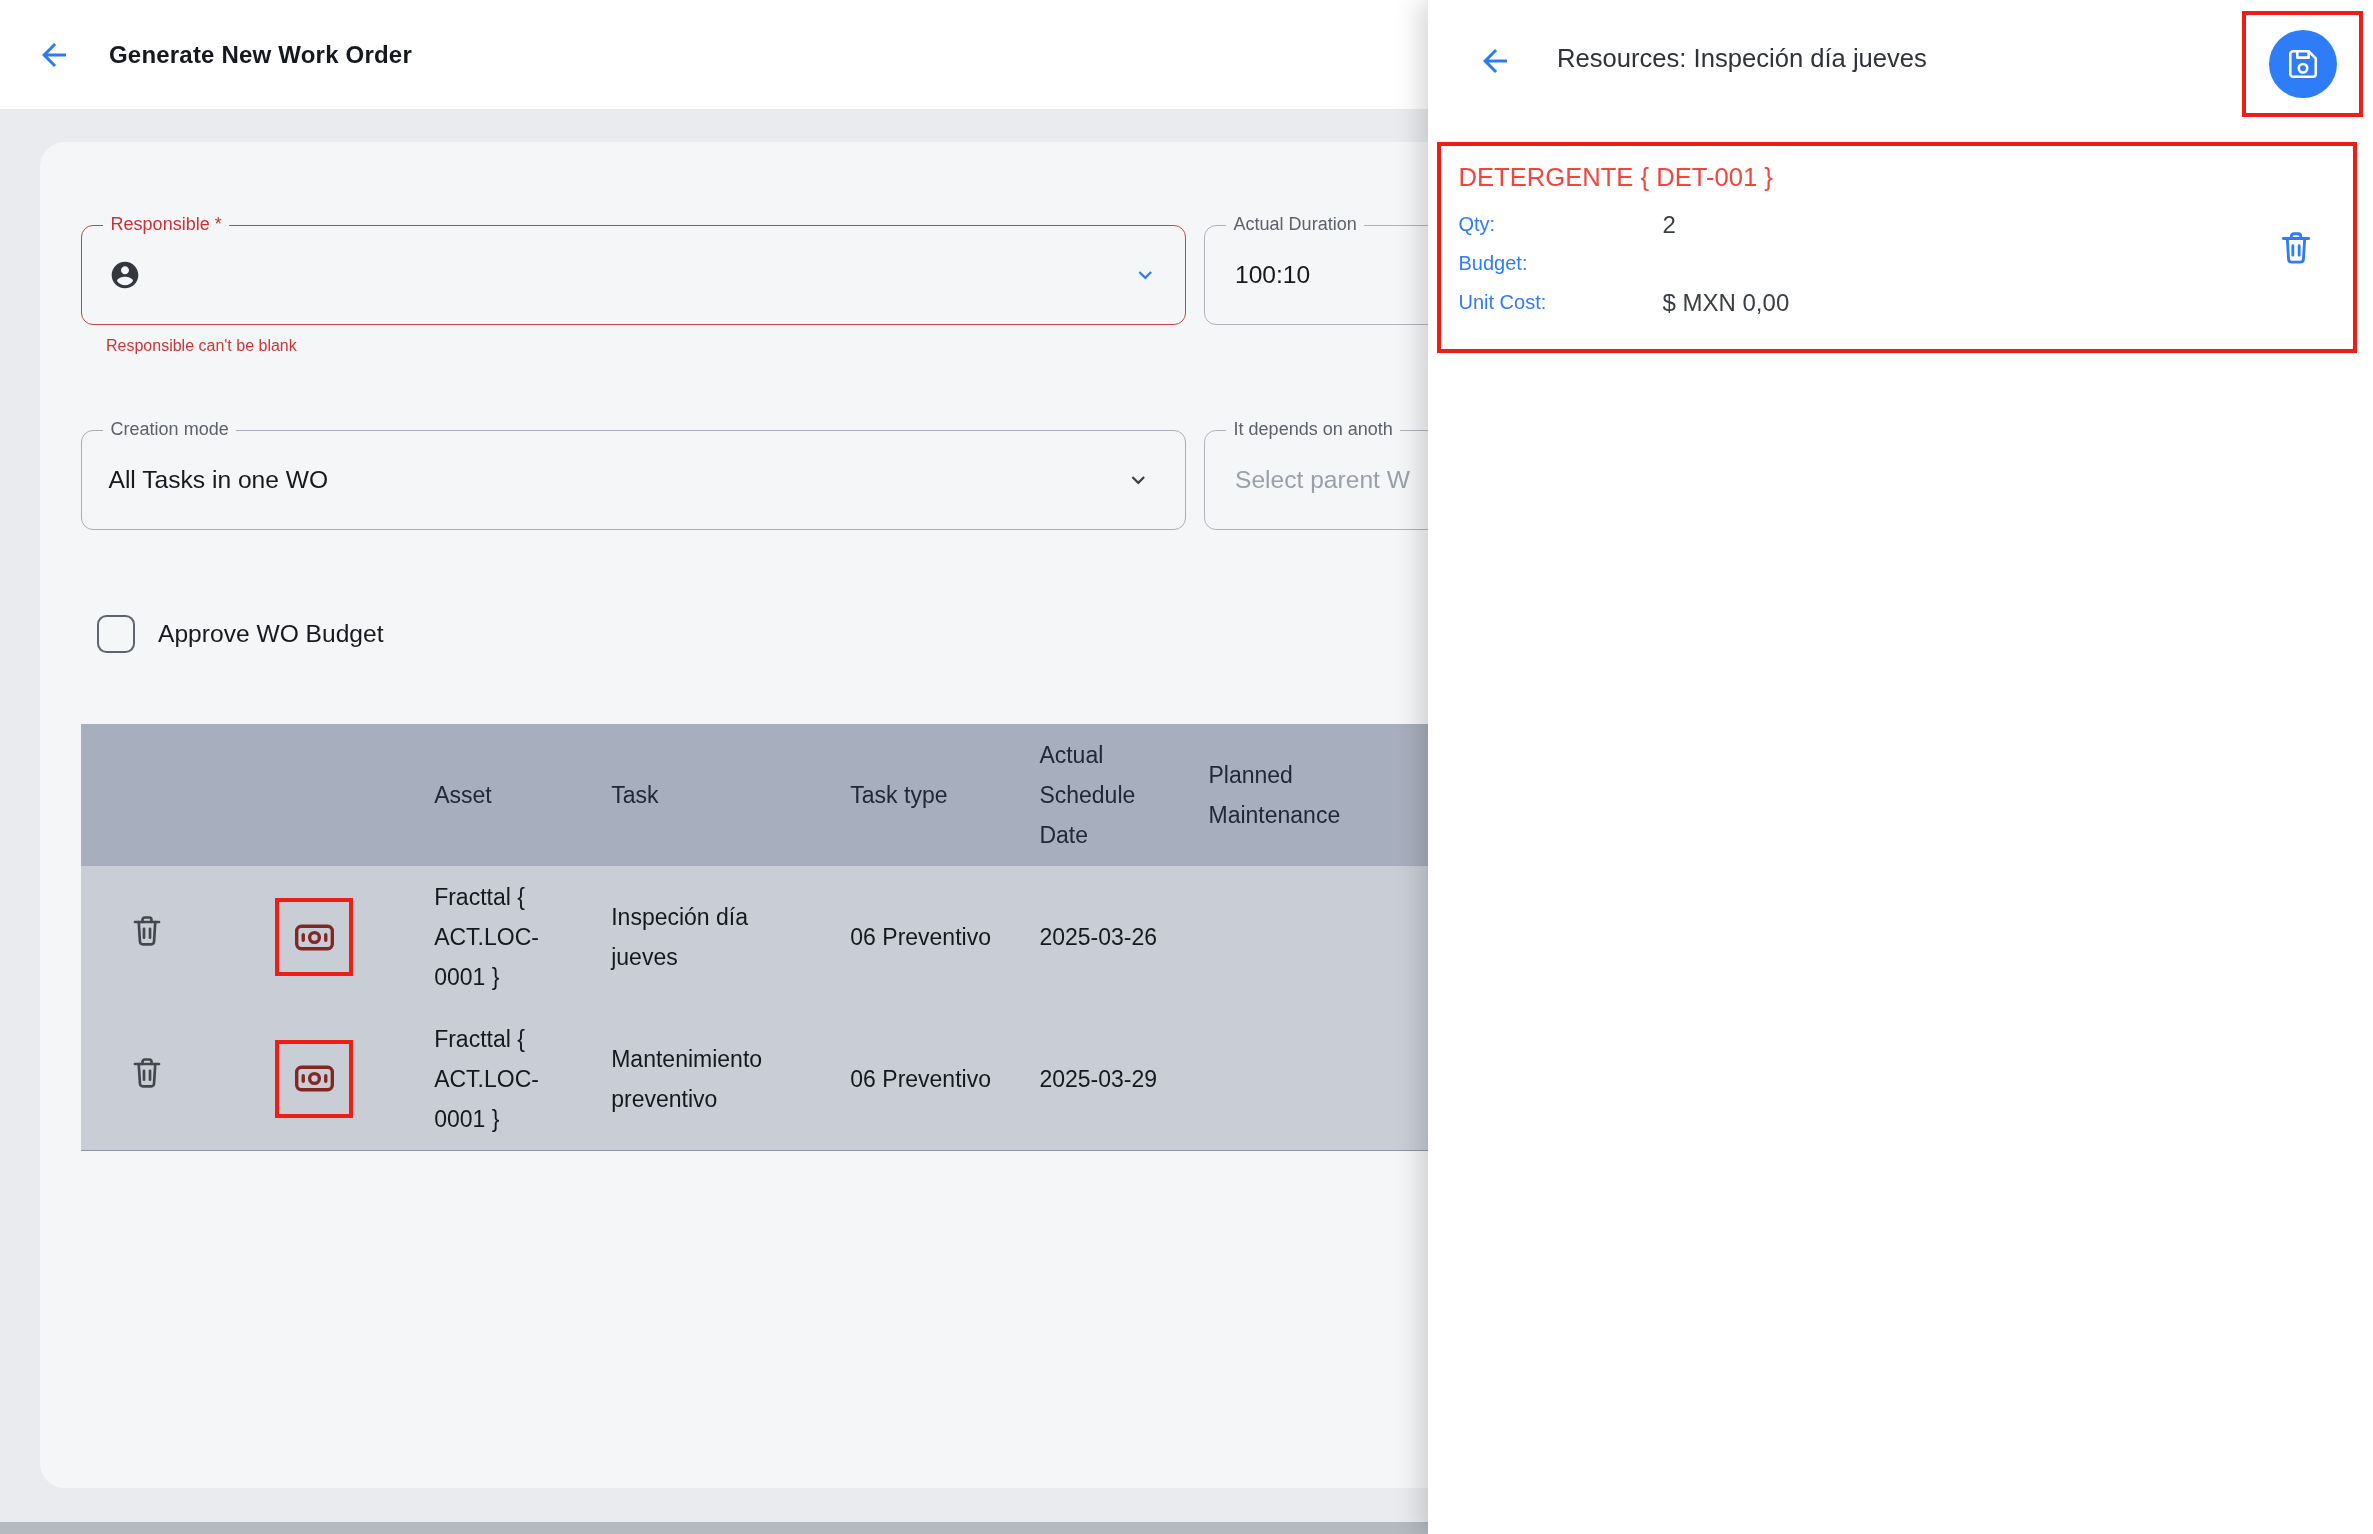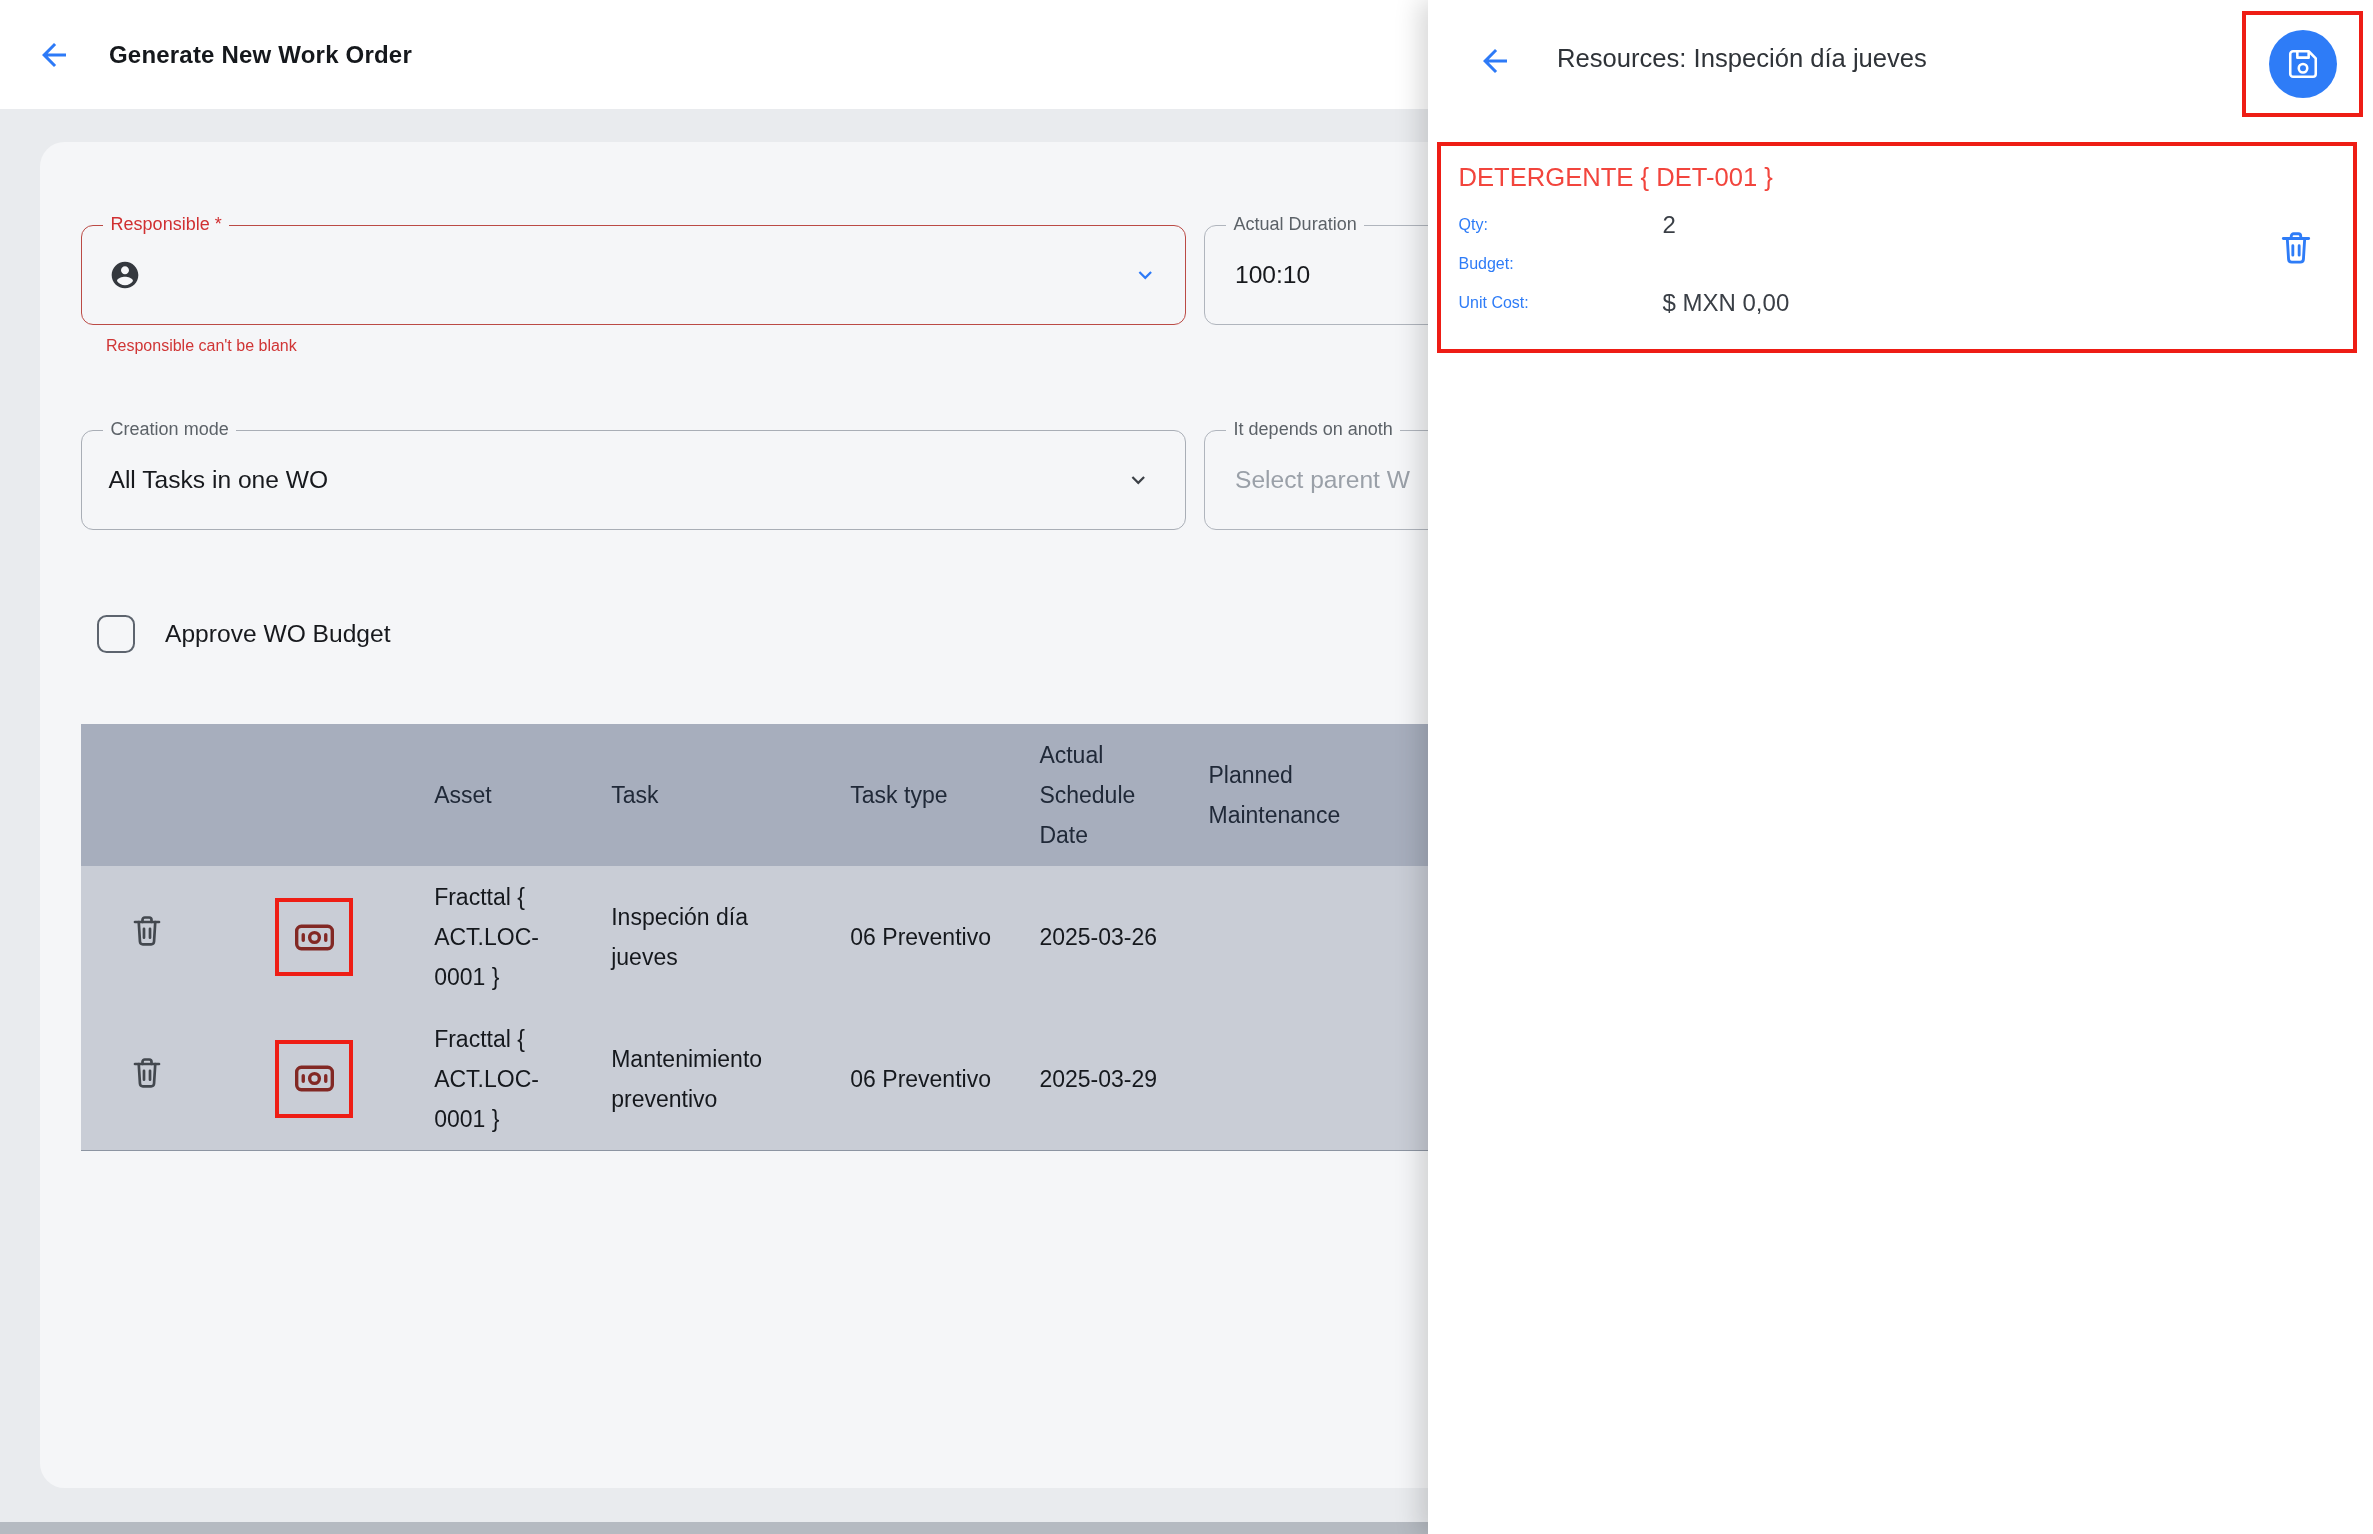--- a/index.html
+++ b/index.html
@@ -52,21 +52,21 @@
 
   .field-parent { left:1164px; top:288px; width:530px; height:100px; }
   .ghost-input {
     position:absolute; left:30px; top:0; width:88%; height:100%;
     background:transparent; border:none; outline:none;
     font-family:"Liberation Sans", sans-serif; font-size:24.6px; color:#17191d;
   }
   .ghost-input::placeholder { color:#9aa0a8; opacity:1; }
 
   
-  .check-row { position:absolute; left:57px; top:473px; display:flex; align-items:center; gap:30px; }
+  .check-row { position:absolute; left:57px; top:473px; display:flex; align-items:center; gap:23px; }
   .checkbox {
     width:38px; height:38px; border:2.8px solid #5d646e; border-radius:9.5px;
     background:transparent; display:inline-block; cursor:pointer;
   }
   .check-label { font-size:24.6px; font-weight:500; color:#17191d; }
 
   
   .wo-table {
     position:absolute; left:41px; top:582px; width:2158px;
     border-collapse:collapse; table-layout:fixed;
@@ -113,21 +113,21 @@
     display:flex; align-items:center; justify-content:center; cursor:pointer;
   }
   .save-btn svg { width:34px; height:34px; }
 
   .resource-card {
     position:absolute; left:8.5px; top:142px; width:920px; height:211px;
     border:4.7px solid #ee1d15; padding:17px 23px 0 18px;
   }
   .res-name { font-size:25.6px; font-weight:500; color:#f2453d; margin-bottom:13.2px; }
   .res-grid { display:grid; grid-template-columns:204px 1fr; grid-auto-rows:39px; align-items:center; }
-  .res-grid .lbl { font-size:16px; color:#2e7cf7; }
+  .res-grid .lbl { font-size:20px; color:#2e7cf7; }
   .res-grid .val { font-size:24px; color:#3a3f46; }
   .res-trash {
     position:absolute; right:38px; top:50%; transform:translateY(-50%);
     width:38px; height:38px; color:#2e7cf7; display:inline-flex; cursor:pointer;
   }
 </style>
 </head>
 <body>
 
 <header class="topbar">

